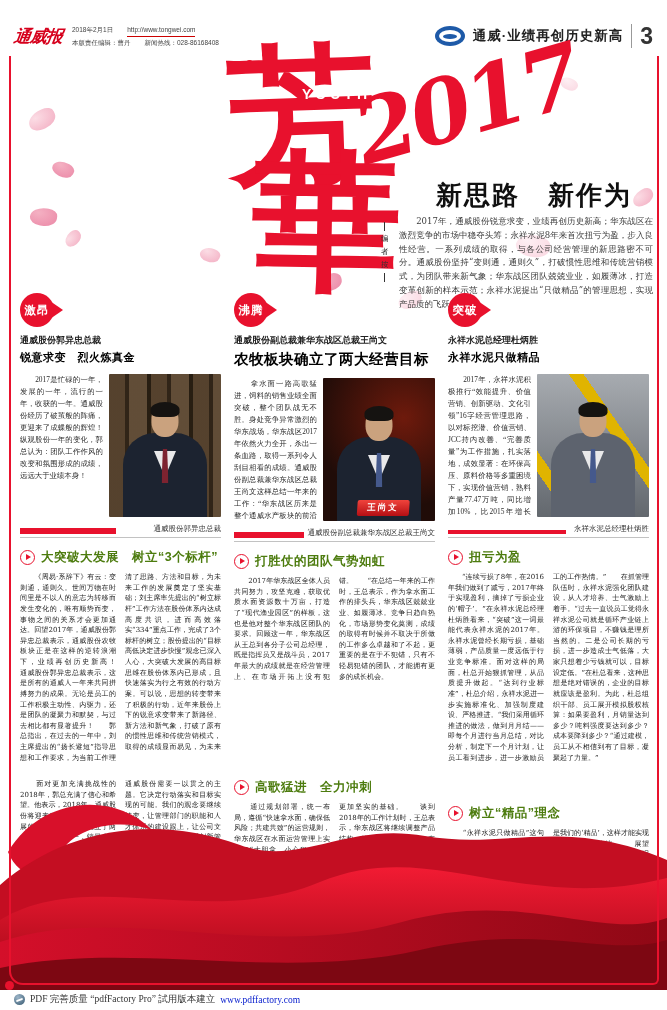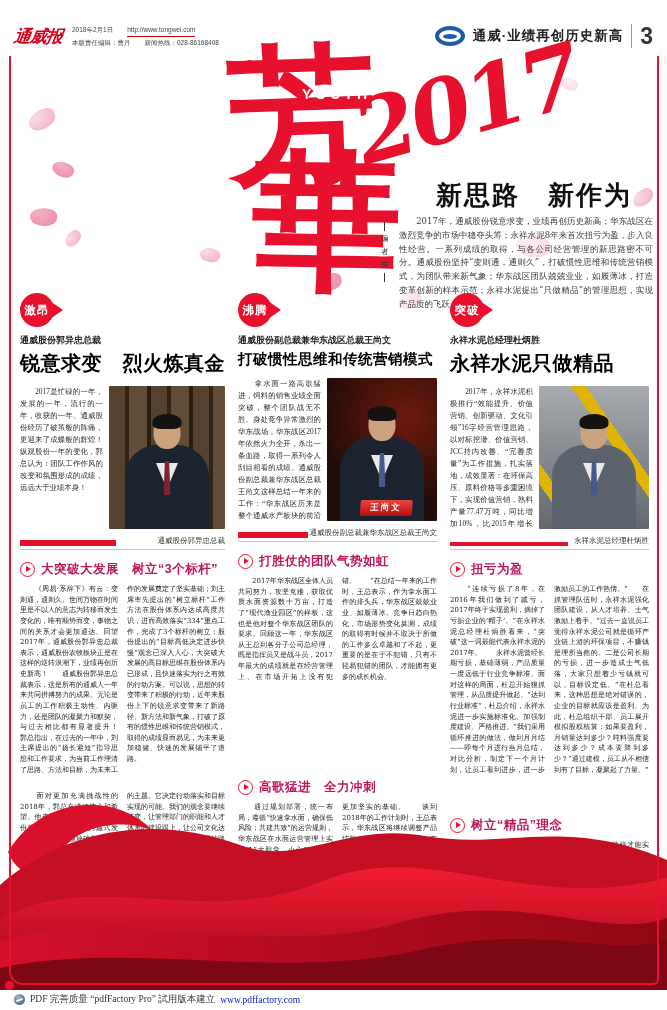--- a/index.html
+++ b/index.html
@@ -35,21 +35,21 @@
   .mh-headline{position:absolute;left:400px;top:128px;font-size:26px;font-weight:bold;color:#101010;letter-spacing:2px;z-index:3;white-space:nowrap;margin-left:36px;}
   .ed-note{position:absolute;left:381px;top:172px;display:flex;flex-direction:column;align-items:center;gap:3px;font-size:7.5px;color:#333;z-index:3;}
   .ed-note .bar{width:1px;height:9px;background:#333;}
   .mh-intro{position:absolute;left:399px;top:165px;width:254px;height:82px;font-family:"DejaVu Serif",serif;font-size:8.5px;line-height:1.62;color:#3a3a3a;text-align:justify;z-index:2;}
   
   .cols{position:absolute;left:20px;top:293px;width:629px;display:grid;grid-template-columns:1fr 1fr 1fr;gap:13px;z-index:2;}
   .badge{position:relative;height:36px;}
   .badge .circ{position:absolute;left:0;top:0;width:34px;height:34px;border-radius:50%;background:#e8112d;color:#fff;font-size:11.5px;font-weight:bold;display:flex;align-items:center;justify-content:center;letter-spacing:1px;}
   .badge .tri{position:absolute;left:30px;top:8px;width:0;height:0;border-top:9px solid transparent;border-bottom:9px solid transparent;border-left:13px solid #e8112d;}
   .kicker{margin-top:5px;font-size:9px;font-weight:bold;color:#222;}
-  .headline{font-family:"DejaVu Serif",serif;font-weight:bold;color:#000;font-size:20px;letter-spacing:.5px;margin:3px 0 9px;white-space:nowrap;}
+  .headline{font-family:"DejaVu Serif",serif;font-weight:bold;color:#000;font-size:11px;letter-spacing:.5px;margin:3px 0 9px;white-space:nowrap;}
   .headline.t-sm{font-size:14.5px;}
   .feature{display:flex;gap:6px;height:143px;}
   .lede{flex:0 0 83px;font-family:Liberation Serif, serif;font-size:7.4px;line-height:1.62;color:#2a2a2a;text-align:justify;overflow:hidden;}
   .photo{flex:1;position:relative;overflow:hidden;border-radius:1px;}
   .ph1{background:linear-gradient(rgba(20,14,8,.25),rgba(20,14,8,.25)),repeating-linear-gradient(90deg,#6b533a 0 16px,#3a2c1d 16px 20px,#7b6247 20px 38px,#2e2315 38px 42px);}
   .ph2{background:radial-gradient(circle at 72% 28%,#6e1a0c,#200c08 68%),#1a0a08;}
   .ph3{background:repeating-linear-gradient(55deg,rgba(0,0,0,0) 0 26px,#e0b400 26px 38px,rgba(0,0,0,0) 38px 82px),linear-gradient(#a7abb0,#63686e);}
   .person{position:absolute;left:50%;bottom:0;transform:translateX(-50%);width:86px;height:112px;}
   .head{position:absolute;left:50%;top:0;transform:translateX(-50%);width:27px;height:32px;border-radius:46%;background:#caa27e;}
   .hair{position:absolute;left:50%;top:-3px;transform:translateX(-50%);width:29px;height:15px;border-radius:50% 50% 30% 30%;background:#151311;}
@@ -59,21 +59,21 @@
   .tie{position:absolute;left:50%;bottom:34px;transform:translateX(-50%);width:7px;height:34px;background:#7d2330;clip-path:polygon(20% 0,80% 0,100% 100%,0 100%);}
   .tie.blue{background:#45598c;}
   .nametag{position:absolute;left:54%;bottom:5px;transform:translateX(-50%) skewX(-4deg);background:linear-gradient(#f0433c,#b40f14);color:#fff;font-size:8.5px;font-weight:bold;padding:2px 10px;border-radius:2px;letter-spacing:2px;white-space:nowrap;}
   .cap-row{display:flex;align-items:flex-end;justify-content:space-between;margin-top:7px;border-bottom:1px solid #c2c2c2;padding-bottom:3px;}
   .redbar{width:96px;height:6px;background:#e8112d;}
   .caption{font-size:7.5px;color:#333;}
   .section{margin-top:11px;}
   .subhead{display:flex;align-items:center;gap:6px;}
   .sh-icon{width:13px;height:13px;border:1.5px solid #e8112d;border-radius:50%;position:relative;flex:none;}
   .sh-icon::after{content:"";position:absolute;left:4.5px;top:3px;border-top:3.5px solid transparent;border-bottom:3.5px solid transparent;border-left:5.5px solid #e8112d;}
-  .sh-title{font-size:12.5px;font-weight:bold;color:#be185d;letter-spacing:.5px;white-space:nowrap;}
+  .sh-title{font-size:12.5px;font-weight:bold;color:#4d7c0f;letter-spacing:.5px;white-space:nowrap;}
   .body{margin-top:6px;columns:2;column-gap:9px;font-family:"DejaVu Serif",serif;font-size:7px;line-height:1.52;color:#222;text-align:justify;overflow:hidden;}
   
   .ribbon{position:absolute;left:0;bottom:20px;width:667px;height:200px;z-index:4;pointer-events:none;}
   
   .footer{position:absolute;left:14px;bottom:4px;display:flex;align-items:center;gap:5px;font-family:"Liberation Serif",serif;font-size:9.5px;color:#333;z-index:8;}
   .pf-icon{width:11px;height:11px;border-radius:50%;background:radial-gradient(circle at 35% 30%,#9db6c9,#35576f);position:relative;flex:none;}
   .pf-icon::after{content:"";position:absolute;left:2px;top:4.5px;width:7px;height:2px;border-radius:2px;background:#fff;transform:rotate(-20deg);}
   .pf-link{color:#0018cc;cursor:pointer;}
 </style>
 </head>
@@ -165,21 +165,21 @@
         <div class="body" style="height:150px;">　　面对更加充满挑战性的2018年，郭总充满了信心和希望。他表示，2018年，通威股份将迎来“六五规划”跨越式发展的一年，农牧板块确立了两大经营目标：第一，销量水平再上新台阶；第二，综合管理水平和效率再登新台阶。任务虽艰巨，但相信在此经营目标的驱动下，在变革创新、效率提升等方方面面工作快速推进下，股份经营将得以持续良性发展。　　郭总强调，作为发展观的核心，变革、创新仍是通威股份需要一以贯之的主题。它决定行动落实和目标实现的可能。我们的观念要继续转变，让管理部门的职能和人才体系的建设跟上，让公司文化达成质的变革，不断创新管理的路径。　　惟日变革，与时俱行。变革与创新是一个持续的过程，更是一个系统的工程，大至战略方针，小至管理细节，虽在过程中有止足不前，甚至有倒退，但我们只要坚定转变的信念，气定神闲，就能水滴石穿，烈火炼出真金。　　2018年，随着主席“扬长避短”战略的深入落地，在精细化和目标管理的推动下，通威股份农牧板块一定能聚集起提速增效的动能，让农牧板块在2018年再上一个新台阶！大突破，大发展！</div>
       </div>
     </div>
 
     <div class="col">
       <div class="badge">
         <div class="tri"></div>
         <div class="circ">沸腾</div>
       </div>
       <div class="kicker">通威股份副总裁兼华东战区总裁王尚文</div>
-      <div class="headline t-sm">打破惯性思维和传统营销模式</div>
+      <div class="headline t-sm">农牧板块确立了两大经营目标</div>
       <div class="feature">
         <div class="lede">　　拿水面一路高歌猛进，饲料的销售业绩全面突破，整个团队战无不胜。身处竞争异常激烈的华东战场，华东战区2017年依然火力全开，杀出一条血路，取得一系列令人刮目相看的成绩。通威股份副总裁兼华东战区总裁王尚文这样总结一年来的工作：“华东战区历来是整个通威水产板块的前沿阵地，我们必须争夺拿水面的排头兵，牢牢巩固通威在整个华东地区的领先地位。”</div>
         <div class="photo ph2">
           <div class="person">
             <div class="torso"></div>
             <div class="shirt"></div>
             <div class="tie blue"></div>
             <div class="head"></div>
             <div class="hair"></div>
           </div>

